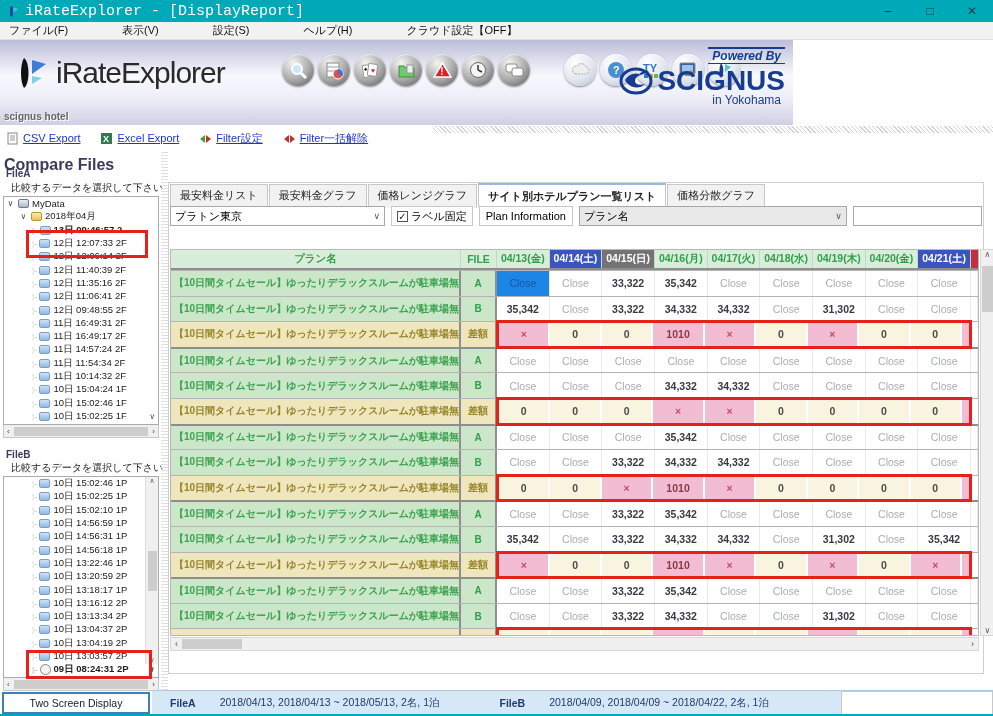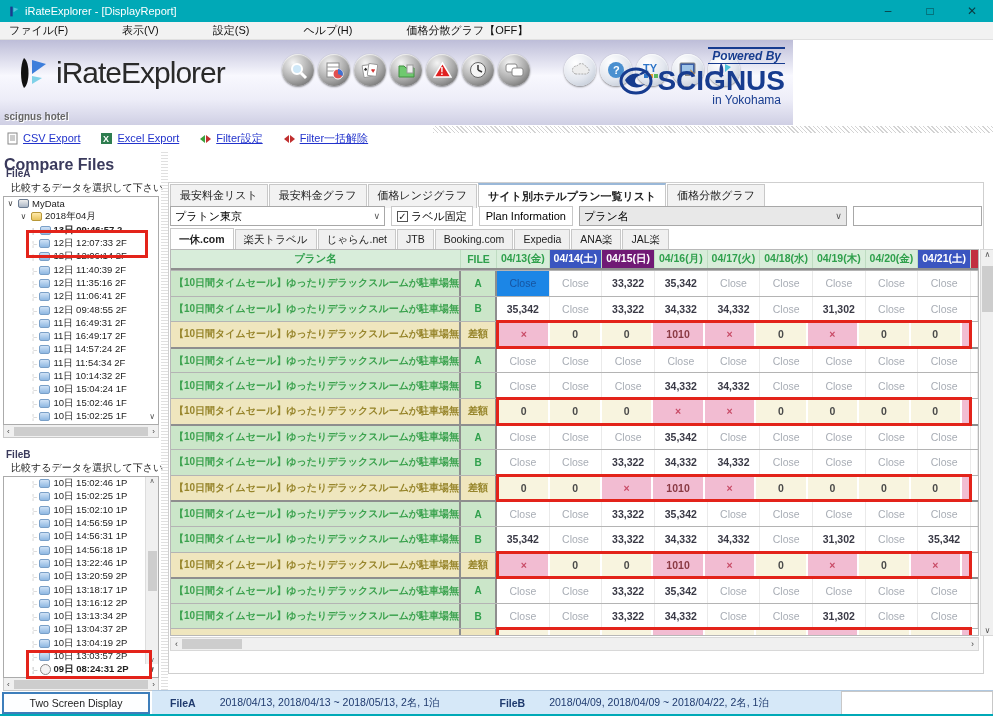--- a/index.html
+++ b/index.html
@@ -2,21 +2,21 @@
 <html><head>
 <meta charset="utf-8">
 <style>
   * { box-sizing: border-box; margin:0; padding:0; }
   html,body { width:993px; height:716px; }
   body { position:relative; font-family:"Liberation Sans","DejaVu Sans",sans-serif; background:#fff; overflow:hidden; }
 
   
   .titlebar{position:absolute;left:0;top:0;width:993px;height:22px;background:#00A9B7;display:flex;align-items:center;padding-left:7px;}
   .titlebar .appicon{width:13px;height:13px;margin-right:5px;}
-  .titlebar .title{color:#fff;font-size:11px;}
+  .titlebar .title{color:#fff;font-size:15px;font-family:Liberation Mono, monospace;}
   .win-controls{margin-left:auto;display:flex;height:100%;}
   .win-btn{width:42px;height:100%;display:flex;align-items:center;justify-content:center;color:#0B3A40;font-size:12px;}
 
   
   .menubar{position:absolute;left:0;top:22px;width:993px;height:18px;background:#F2F2F2;display:flex;align-items:center;border-bottom:1px solid #E0E0E0;gap:36px;}
   .menu-item{font-size:11px;color:#111;padding:0 9px;}
 
   
   .banner{position:absolute;left:0;top:40px;width:793px;height:85px;background:linear-gradient(180deg,#BDBDD8 0%,#F8F8FE 42%,#EDEDF8 70%,#CFCFE4 100%);}
   .logo{position:absolute;left:16px;top:14px;display:flex;align-items:center;gap:6px;}
@@ -79,21 +79,21 @@
   .plan-info-label{font-size:11px;background:#fff;border:1px solid #C8C8C8;height:20px;display:flex;align-items:center;padding:0 6px;}
   .site-tabs{position:absolute;left:2px;top:51px;display:flex;font-size:10.5px;}
   .site-tab{padding:3px 8px;background:#F0F0F0;border:1px solid #C8C8C8;border-bottom:none;margin-right:1px;color:#222;}
   .site-tab.active{background:#fff;font-weight:bold;position:relative;top:-1px;padding-top:4px;}
 
   
   .tablebox{position:absolute;left:2px;top:71px;width:809px;height:387px;border:1px solid #B8B8B8;overflow:hidden;background:#fff;}
   .thead{display:grid;grid-template-columns:290px 36px repeat(9,1fr) 7px;height:20px;background:#D8EDDA;border-bottom:2px solid #8E8E8E;}
   .th{display:flex;align-items:center;justify-content:center;font-size:10.5px;font-weight:bold;color:#2FA04C;border-right:1px solid #BFDCC2;}
   .th.sat{background:#3A55C0;color:#fff;}
-  .th.sun{background:#701a75;color:#fff;}
+  .th.sun{background:#737373;color:#fff;}
   .th.sliver{background:#C23040;border-right:none;}
   .trow{display:grid;grid-template-columns:290px 36px repeat(9,1fr) 7px;height:25.6px;border-top:1px solid #B4B4B4;position:relative;}
   .trow.gsep{border-top:2px solid #8E8E8E;}
   .trow:first-of-type{border-top:none;}
   .plancell{background:#CBE6C9;color:#3BA24E;font-size:10px;font-weight:bold;display:flex;align-items:center;padding:0 3px;overflow:hidden;white-space:nowrap;border-right:2px solid #8E8E8E;}
   .filecell{background:#CBE6C9;color:#2FA04C;font-size:10px;font-weight:bold;display:flex;align-items:center;justify-content:center;border-right:2px solid #8E8E8E;}
   .trow.diff .plancell{background:#EFE6BE;color:#97852B;}
   .trow.diff .filecell{background:#EFE6BE;color:#97852B;}
   .dcell{display:flex;align-items:center;justify-content:center;font-size:10.5px;border-right:1px solid #EAEAEA;background:#fff;}
   .dcell.close{color:#A8ADB5;}
@@ -130,21 +130,21 @@
     <div class="win-btn">□</div>
     <div class="win-btn">✕</div>
   </div>
 </div>
 
 <div class="menubar" id="menubar">
     <span class="menu-item">ファイル(F)</span>
     <span class="menu-item">表示(V)</span>
     <span class="menu-item">設定(S)</span>
     <span class="menu-item">ヘルプ(H)</span>
-    <span class="menu-item">価格分散グラフ【OFF】</span>
+    <span class="menu-item">クラウド設定【OFF】</span>
   </div>
 
 <div class="banner">
   <div class="logo">
     <svg width="34" height="38" viewBox="0 0 34 38">
       <path d="M8 4 C14 8 14 30 8 34 C4 28 4 10 8 4 Z" fill="#111"></path>
       <path d="M16 6 L30 10 L16 20 Z" fill="#3D7EDB"></path>
       <path d="M16 22 L26 24 L16 30 Z" fill="#7FD1E8"></path>
     </svg>
     <span class="logo-text">iRateExplorer</span>
@@ -499,30 +499,20 @@
       <span>ラベル固定</span>
     </div>
     <div class="plan-info-label">Plan Information</div>
     <div class="combo gray" style="width:268px;">
       <span>プラン名</span>
         <span class="chev">∨</span>
     </div>
     <div style="flex:1;height:20px;border:1px solid #A8A8A8;background:#fff;"></div>
   </div>
 
-  <div class="site-tabs" id="siteTabs">
-      <div class="site-tab active">一休.com</div>
-      <div class="site-tab">楽天トラベル</div>
-      <div class="site-tab">じゃらん.net</div>
-      <div class="site-tab">JTB</div>
-      <div class="site-tab">Booking.com</div>
-      <div class="site-tab">Expedia</div>
-      <div class="site-tab">ANA楽</div>
-      <div class="site-tab">JAL楽</div>
-    </div>
 
   <div class="tablebox" id="tablebox">
       <div class="thead">
         <div class="th">プラン名</div>
         <div class="th">FILE</div>
         <div class="th ">04/13(金)</div>
         <div class="th sat">04/14(土)</div>
         <div class="th sun">04/15(日)</div>
         <div class="th ">04/16(月)</div>
         <div class="th ">04/17(火)</div>

